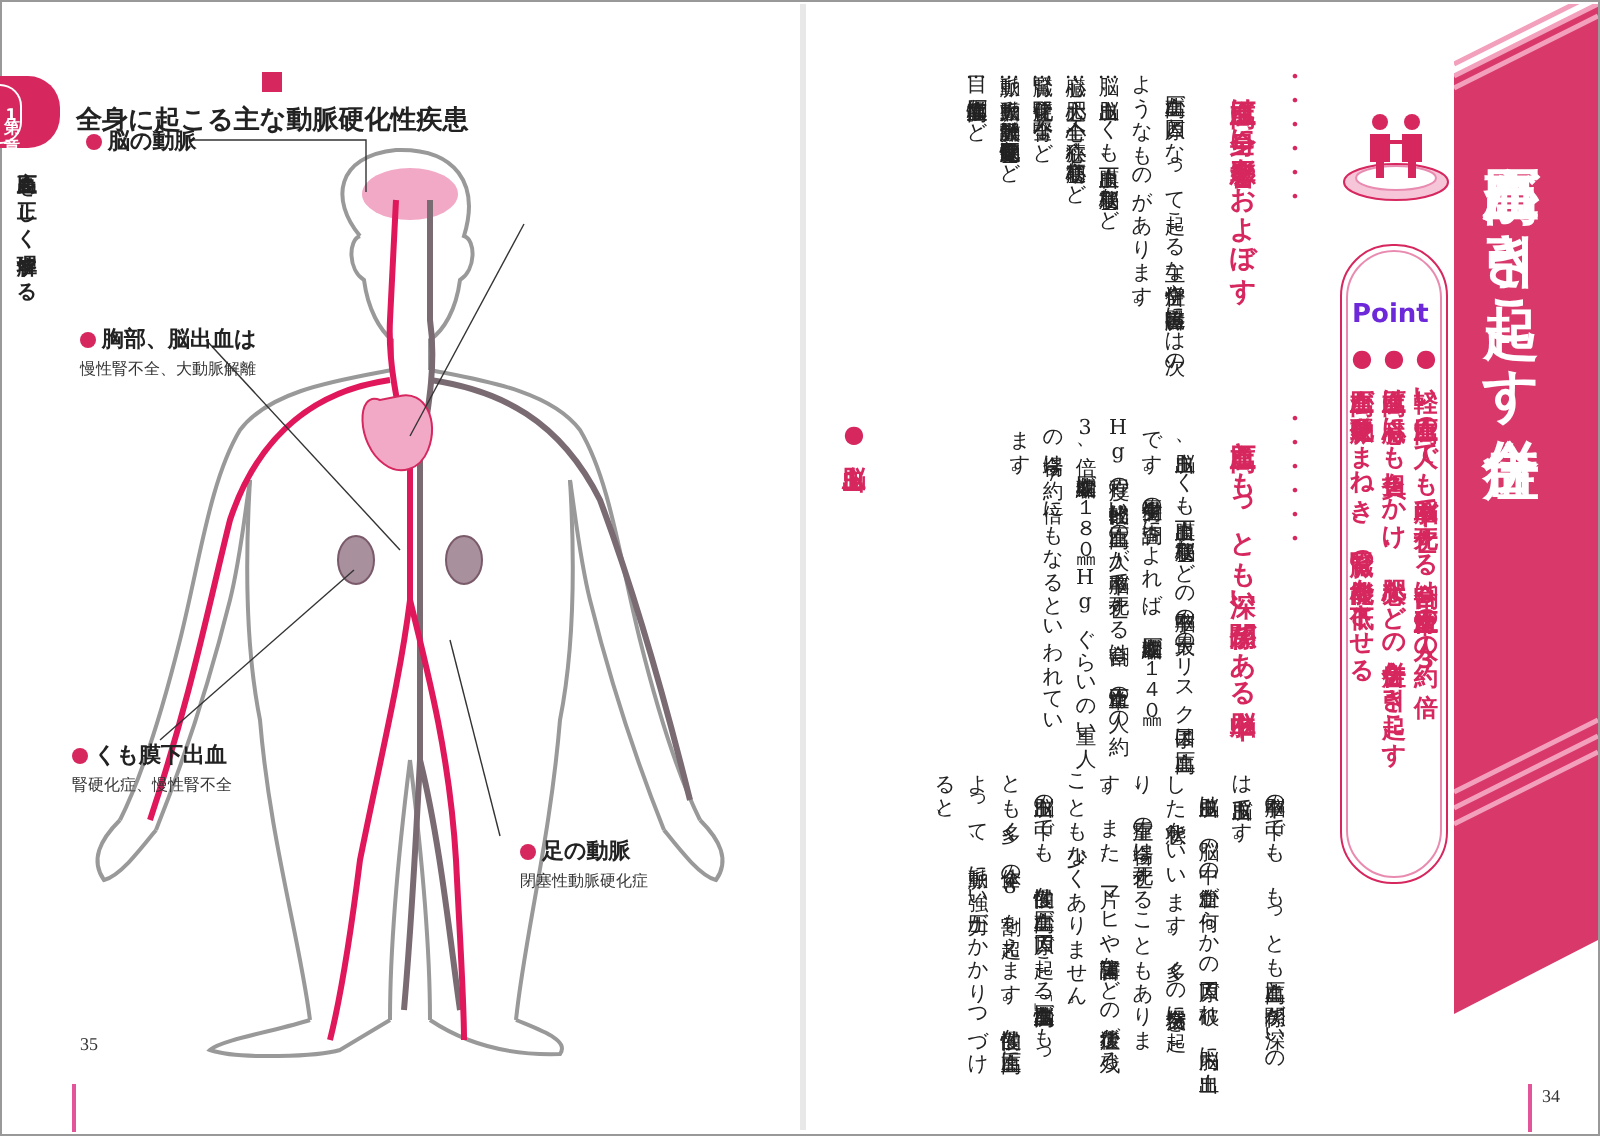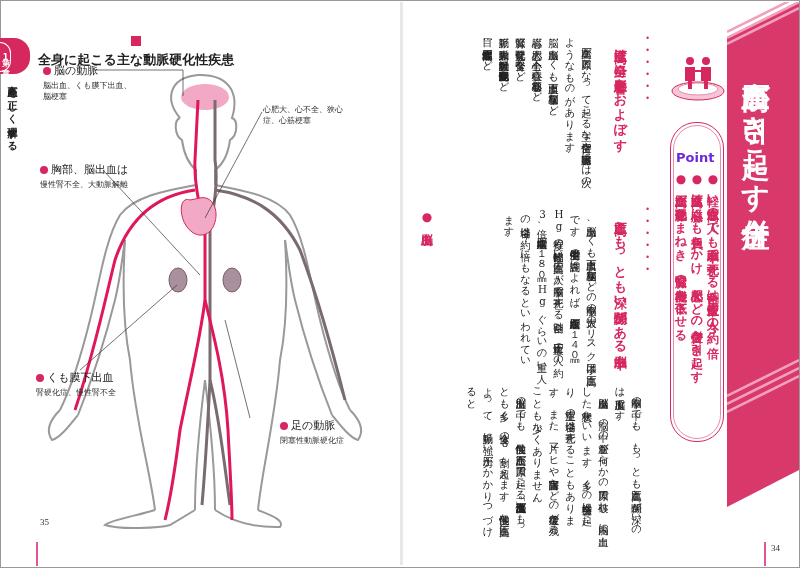--- a/index.html
+++ b/index.html
@@ -10,21 +10,21 @@
   .vt{writing-mode:vertical-rl;text-orientation:upright;}
   
   .chap-tab{position:absolute;left:0;top:38px;width:30px;height:36px;background:#d6275f;border-radius:0 16px 16px 0;
     color:#fff;font-size:8px;font-weight:bold;text-align:center;line-height:10px;padding-top:3px;box-sizing:border-box;}
   .chap-tab-inner{border:1px solid #fff;border-radius:0 13px 13px 0;height:28px;margin:1px 2px 0 0;border-left:none;}
   .chap-title{position:absolute;left:5px;top:78px;font-size:10px;font-weight:bold;letter-spacing:1px;line-height:14px;}
   
   .fig-title{position:absolute;left:38px;top:36px;font-size:13px;font-weight:bold;display:flex;align-items:center;gap:5px;flex-direction:column;}
   .sq{width:10px;height:10px;background:#d6275f;display:inline-block;}
   .lbl{position:absolute;}
-  .lbl .h{font-size:11px;font-weight:normal;display:flex;align-items:center;gap:3px;}
+  .lbl .h{font-size:11px;font-weight:bold;display:flex;align-items:center;gap:3px;}
   .dot{width:8px;height:8px;border-radius:50%;background:#d6275f;display:inline-block;}
   .lbl .d{font-size:8px;color:#333;margin-top:2px;line-height:11px;}
   .pageno{position:absolute;font-size:9px;font-family:"Liberation Serif",serif;color:#333;}
   .pagebar{position:absolute;width:2px;background:#e2559a;}
   
   .band{position:absolute;left:727px;top:2px;width:72px;height:520px;}
   .band-title{position:absolute;left:738px;top:60px;font-size:28px;font-weight:bold;color:#fff;line-height:34px;letter-spacing:1px;}
   .point-box{position:absolute;left:670px;top:122px;width:54px;height:320px;border:1px solid #d6275f;border-radius:26px;box-sizing:border-box;}
   .point-box-inner{position:absolute;left:2px;top:2px;right:2px;bottom:2px;border:1px solid #e98bb0;border-radius:24px;}
   .point-label{position:absolute;left:676px;top:150px;font-size:13px;font-weight:bold;color:#6d28d9;font-family:"DejaVu Sans",sans-serif;}
@@ -102,40 +102,38 @@
     <path d="M80 370 L177 285"></path>
     <path d="M250 418 L225 320"></path>
   </g>
 </svg>
 
 <div class="lbl" style="left:43px;top:63px">
   <div class="h">
       <span class="dot"></span>
       <span>脳の動脈</span>
     </div>
-  <div class="d" style="width:90px">脳出血、くも膜下出血、脳梗塞</div>
 </div>
 <div class="lbl" style="left:263px;top:102px">
-  <div class="d" style="width:90px">心肥大、心不全、狭心症、心筋梗塞</div>
 </div>
 <div class="lbl" style="left:40px;top:162px">
   <div class="h">
       <span class="dot"></span>
       <span>胸部、脳出血は</span>
     </div>
   <div class="d">慢性腎不全、大動脈解離</div>
 </div>
 <div class="lbl" style="left:36px;top:370px">
   <div class="h">
       <span class="dot"></span>
       <span>くも膜下出血</span>
     </div>
   <div class="d">腎硬化症、慢性腎不全</div>
 </div>
-<div class="lbl" style="left:280px;top:418px">
+<div class="lbl" style="left:260px;top:418px">
   <div class="h">
       <span class="dot"></span>
       <span>足の動脈</span>
     </div>
   <div class="d">閉塞性動脈硬化症</div>
 </div>
 
 <div class="pagebar" style="left:36px;top:542px;height:24px"></div>
 <div class="pageno" style="left:40px;top:517px">35</div>
 

